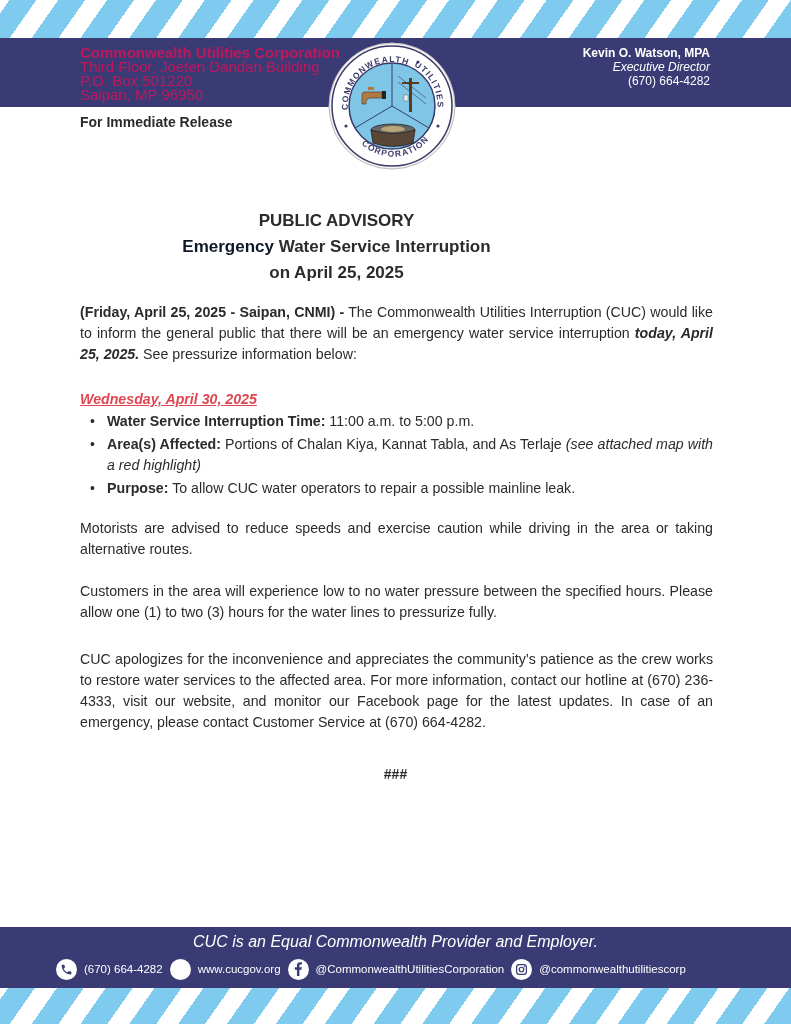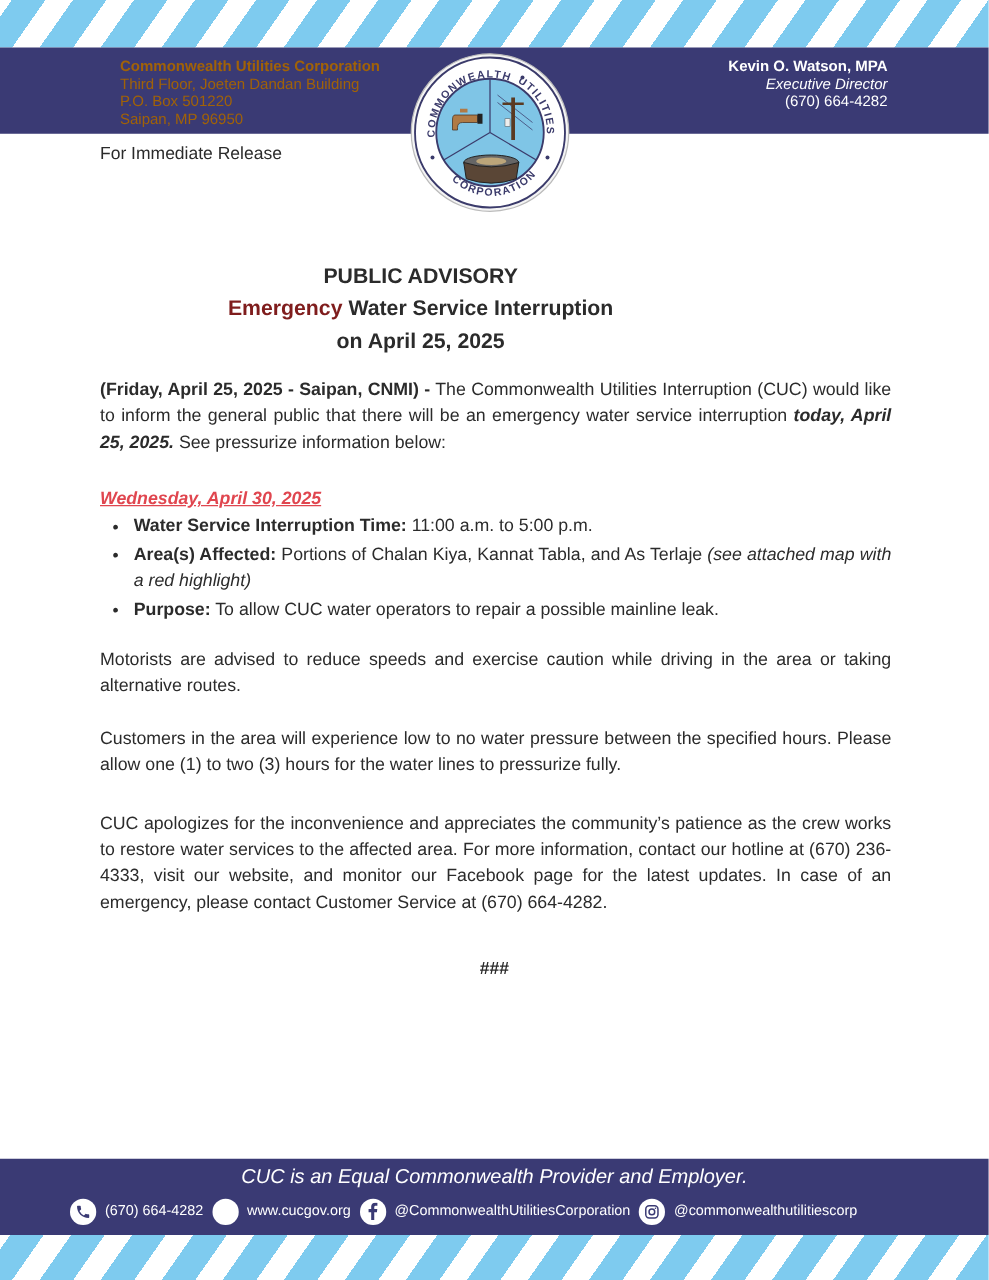--- a/index.html
+++ b/index.html
@@ -10,32 +10,32 @@
     position: absolute; left: 0; width: 791px;
     background: repeating-linear-gradient(-55deg, #7ecbef 0px, #7ecbef 22px, #ffffff 22px, #ffffff 40px);
   }
   .stripes.top { top: 0; height: 38px; }
   .stripes.bottom { top: 988px; height: 36px; }
 
   .band { position: absolute; left: 0; width: 791px; background: #3a3a74; color: #fff; }
   .band.header { top: 38px; height: 69px; }
   .band.footer { top: 927px; height: 61px; }
 
-  .org-block { position: absolute; left: 96px; top: 46px; font-size: 12px; line-height: 14px; color: #a16207; }
+  .org-block { position: absolute; left: 80px; top: 46px; font-size: 15px; line-height: 14px; color: #be185d; }
   .org-block .org-name { font-weight: bold; }
   .dir-block { position: absolute; right: 81px; top: 46px; font-size: 12px; line-height: 14px; color: #fff; text-align: right; }
   .dir-block .dir-name { font-weight: bold; }
   .dir-block .dir-title { font-style: italic; }
 
-  .release { position: absolute; left: 80px; top: 114px; font-size: 14px; font-weight: normal; color: #2b2b2b; }
+  .release { position: absolute; left: 80px; top: 114px; font-size: 14px; font-weight: bold; color: #2b2b2b; }
 
   .seal { position: absolute; left: 326px; top: 40px; width: 132px; height: 132px; }
 
   .title-block { position: absolute; left: 0; top: 208px; width: 673px; text-align: center; font-weight: bold; font-size: 17px; line-height: 26px; color: #2b2b2b; }
-  .title-block .emph { color: #7f1d1d; }
+  .title-block .emph { color: #0f172a; }
 
   .body-text { position: absolute; left: 80px; width: 633px; font-size: 14.2px; line-height: 21px; color: #2b2b2b; text-align: justify; }
   .p-intro { top: 302px; }
   .date-head { position: absolute; left: 80px; top: 391px; font-size: 14.2px; font-weight: bold; font-style: italic; color: #e0464f; text-decoration: underline; }
   .bullets { position: absolute; left: 80px; top: 411px; width: 633px; font-size: 14.2px; line-height: 21px; color: #2b2b2b; list-style: none; }
   .bullets li { position: relative; padding-left: 27px; text-align: justify; margin-bottom: 2px; }
   .bullets li::before { content: "\2022"; position: absolute; left: 10px; top: 0; font-size: 14px; }
   .bullets .lbl { font-weight: bold; margin-top: 11px; }
   .bullets .note { font-style: italic; }
   .p-motorists { top: 518px; }

